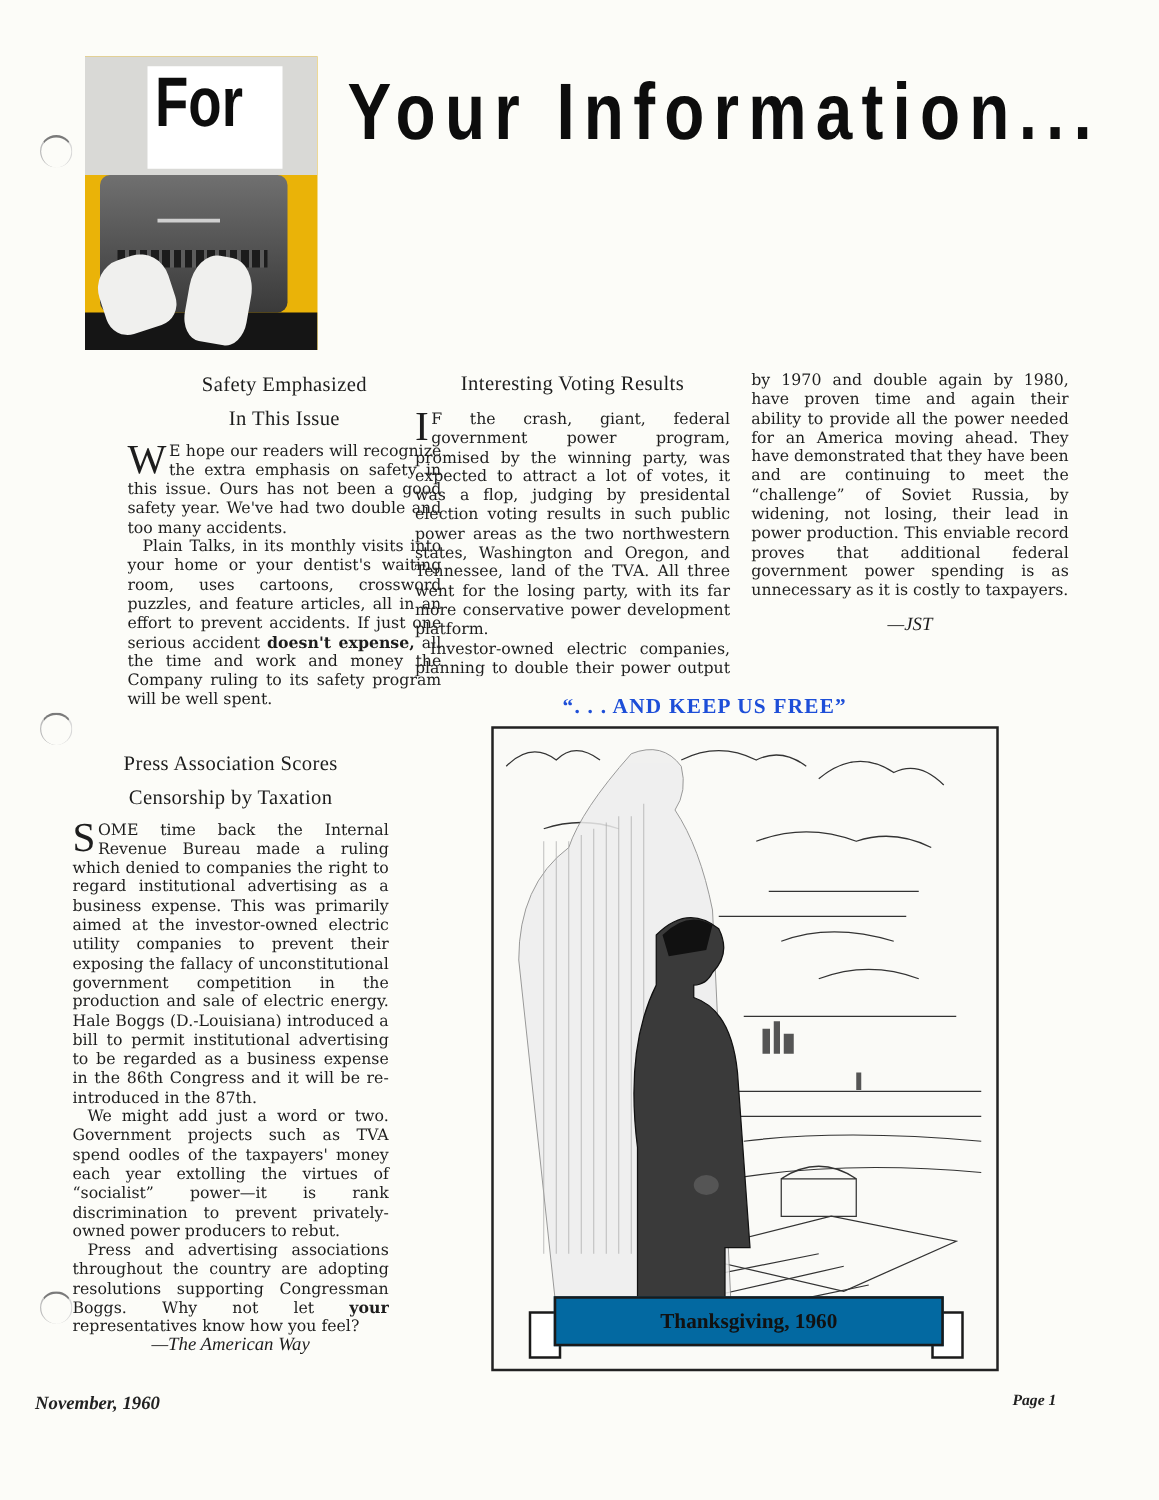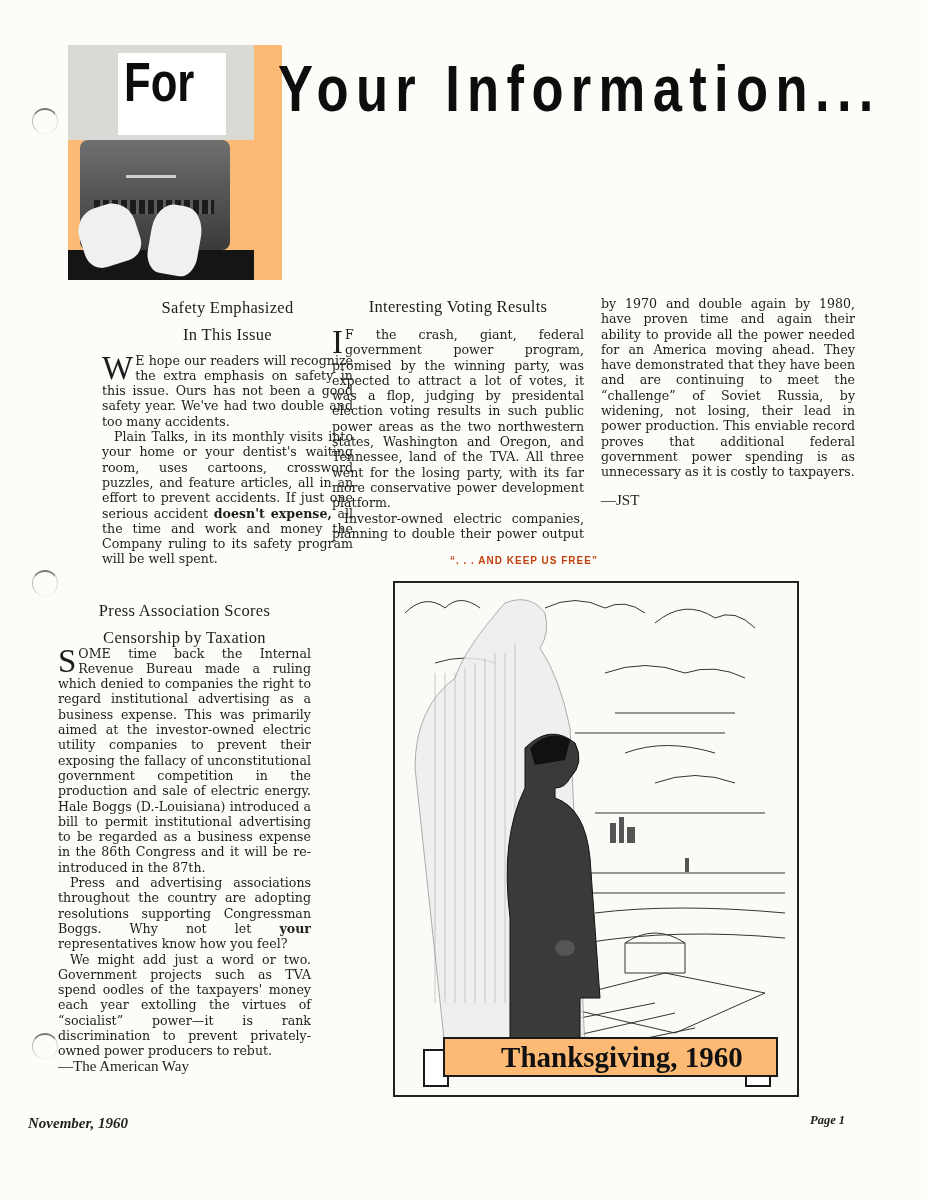--- a/index.html
+++ b/index.html
@@ -4,22 +4,22 @@
 <style>
   html, body { margin:0; padding:0; }
   body {
     width:927px; height:1200px; position:relative; overflow:hidden;
     background:#fcfcf8; color:#1a1a1a;
     font-family:"DejaVu Serif", serif;
   }
   .hole { position:absolute; left:32px; width:24px; height:24px; border-radius:50%;
     border-top:2px solid #7a7a7a; border-left:1px solid #bdbdbd; border-right:1px solid #d8d8d8;
     border-bottom:none; background:transparent; }
-  .photo { position:absolute; left:68px; top:45px; width:214px; height:235px;
-    background:#fdba74; overflow:hidden; }
+  .photo { position:absolute; left:68px; top:45px; width:186px; height:235px;
+    background:#eab308; overflow:hidden; }
   .photo .bg { position:absolute; left:0; top:0; width:186px; height:95px; background:#d9d9d6; }
   .photo .paper { position:absolute; left:50px; top:8px; width:108px; height:82px; background:#fff; }
   .photo .for { position:absolute; left:56px; top:4px; font-family:"Liberation Sans", sans-serif;
     font-weight:bold; font-size:56px; letter-spacing:0px; color:#0d0d0d; transform:scaleX(0.78);
     transform-origin:left top; }
   .photo .machine { position:absolute; left:12px; top:95px; width:150px; height:110px;
     background:linear-gradient(#707070,#5a5a5a 40%,#3a3a3a); border-radius:8px; }
   .photo .label { position:absolute; left:46px; top:35px; width:50px; height:3px; background:#cfcfcf; }
   .photo .keys { position:absolute; left:14px; top:60px; width:120px; height:14px;
     background:repeating-linear-gradient(90deg,#1c1c1c 0 6px,#5c5c5c 6px 9px); }
@@ -34,31 +34,31 @@
 
   .col { position:absolute; font-family:"DejaVu Serif", serif; font-size:12.6px; line-height:15.3px;
     text-align:justify; color:#1d1d1d; }
   .col p { margin:0; text-indent:12px; }
   .col p.first { text-indent:0; }
   .col p.gap { margin-top:7px; }
   .head { font-family:"Liberation Serif", serif; font-size:16.5px; text-align:center;
     color:#1d1d1d; letter-spacing:0.3px; }
   .dropcap { float:left; font-family:"Liberation Serif", serif; font-size:33px; line-height:27px;
     margin:2px 2px -2px 0; }
-  .sig { text-align:left; font-family:"Liberation Serif", serif; font-size:15px; }
+  .sig { text-align:center; font-style:italic; font-family:"Liberation Serif", serif; font-size:15px; }
   b { font-weight:bold; }
 
-  .cartoon-title { position:absolute; left:450px; top:555px; font-family:Liberation Sans, sans-serif;
-    font-weight:bold; font-size:10px; letter-spacing:1px; color:#c2410c; white-space:nowrap; }
+  .cartoon-title { position:absolute; left:450px; top:555px; font-family:Liberation Serif, serif;
+    font-weight:bold; font-size:17px; letter-spacing:1px; color:#1d4ed8; white-space:nowrap; }
   .frame { position:absolute; left:393px; top:581px; width:402px; height:512px;
     border:2px solid #222; background:#fafaf7; overflow:hidden; }
   .frame svg { position:absolute; left:0; top:0; }
   .banner { position:absolute; left:48px; top:454px; width:308px; height:36px;
-    border:2px solid #1a1a1a; background:#fdba74; display:flex; align-items:center; justify-content:center;
-    font-family:"Liberation Serif", serif; font-weight:bold; font-size:29px; color:#111;padding-left:23px; }
+    border:2px solid #1a1a1a; background:#0369a1; display:flex; align-items:center; justify-content:center;
+    font-family:"Liberation Serif", serif; font-weight:bold; font-size:17px; color:#111; }
   .banner-tail { position:absolute; top:466px; width:22px; height:34px; border:2px solid #1a1a1a;
     background:#fff; }
   .footer-left { position:absolute; left:28px; top:1115px; font-family:"Liberation Serif", serif;
     font-style:italic; font-weight:bold; font-size:15px; color:#222; }
   .footer-right { position:absolute; left:810px; top:1113px; font-family:"Liberation Serif", serif;
     font-style:italic; font-weight:bold; font-size:12.5px; color:#222; }
 </style>
 </head>
 <body>
 
@@ -83,27 +83,27 @@
 <div class="col" style="left:60px; top:300px; width:251px;margin-left:42px;">
   <div class="head" style="margin-bottom:10px;">
     <div>Safety Emphasized</div>
     <div style="margin-top:12px;">In This Issue</div>
   </div>
   <p class="first"><span class="dropcap">W</span><span>E hope our readers will recognize the extra emphasis on safety in this issue. Ours has not been a good safety year. We've had two double and too many accidents.</span></p>
   <p><span>Plain Talks, in its monthly visits into your home or your dentist's waiting room, uses cartoons, crossword puzzles, and feature articles, all in an effort to prevent accidents. If just one serious accident</span> <b>doesn't expense,</b> <span>all the time and work and money the Company ruling to its safety program will be well spent.</span></p>
 </div>
 
 <div class="col" style="left:58px; top:603px; width:253px;">
-  <div class="head" style="">
+  <div class="head" style="margin-bottom:10px;">
     <div>Press Association Scores</div>
     <div style="margin-top:12px;">Censorship by Taxation</div>
   </div>
   <p class="first"><span class="dropcap">S</span><span>OME time back the Internal Revenue Bureau made a ruling which denied to companies the right to regard institutional advertising as a business expense. This was primarily aimed at the investor-owned electric utility companies to prevent their exposing the fallacy of unconstitutional government competition in the production and sale of electric energy. Hale Boggs (D.-Louisiana) introduced a bill to permit institutional advertising to be regarded as a business expense in the 86th Congress and it will be re-introduced in the 87th.</span></p>
+  <p>We might add just a word or two. Government projects such as TVA spend oodles of the taxpayers' money each year extolling the virtues of “socialist” power—it is rank discrimination to prevent privately-owned power producers to rebut.</p>
   <p><span>Press and advertising associations throughout the country are adopting resolutions supporting Congressman Boggs. Why not let</span> <b>your</b> <span>representatives know how you feel?</span></p>
-  <p>We might add just a word or two. Government projects such as TVA spend oodles of the taxpayers' money each year extolling the virtues of “socialist” power—it is rank discrimination to prevent privately-owned power producers to rebut.</p>
   <div class="sig" style="">—The American Way</div>
 </div>
 
 <div class="col" style="left:332px; top:296px; width:252px;">
   <div class="head" style="margin-bottom:10px; line-height:21px;">
     <div>Interesting Voting Results</div>
   </div>
   <p class="first"><span class="dropcap">I</span><span>F the crash, giant, federal government power program, promised by the winning party, was expected to attract a lot of votes, it was a flop, judging by presidental election voting results in such public power areas as the two northwestern states, Washington and Oregon, and Tennessee, land of the TVA. All three went for the losing party, with its far more conservative power development platform.</span></p>
   <p style="height:30px; overflow:hidden;"><span>Investor-owned electric companies, planning to double their power output by 1970 and double again by 1980, have proven time and again their ability to provide all the power needed for an America moving ahead. They have demonstrated that they have been and are continuing to meet the “challenge” of Soviet Russia, by widening, not losing, their lead in power production. This enviable record proves that additional federal government power spending is as unnecessary as it is costly to taxpayers.</span></p>
 </div>

